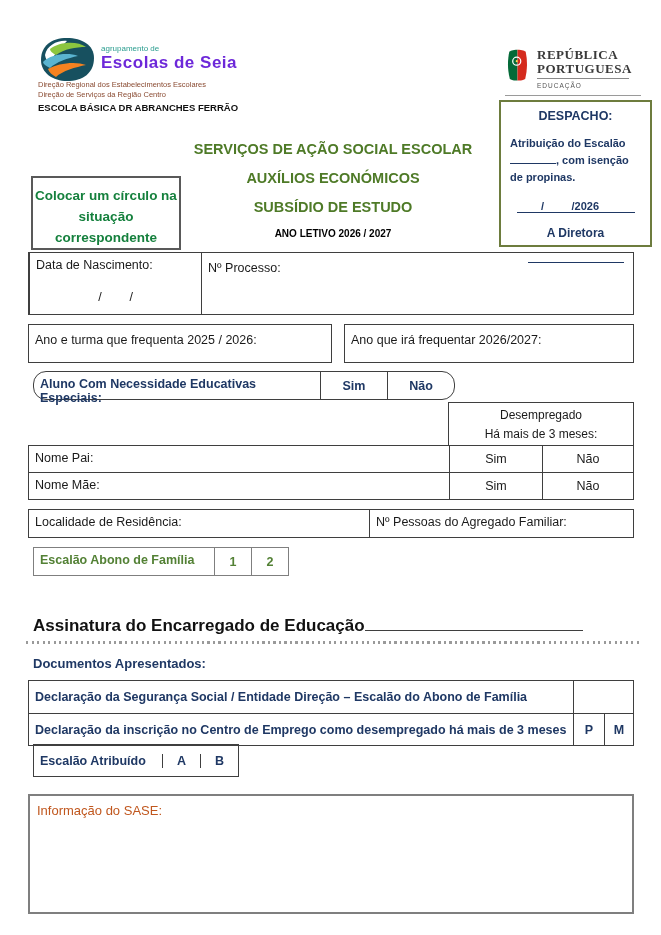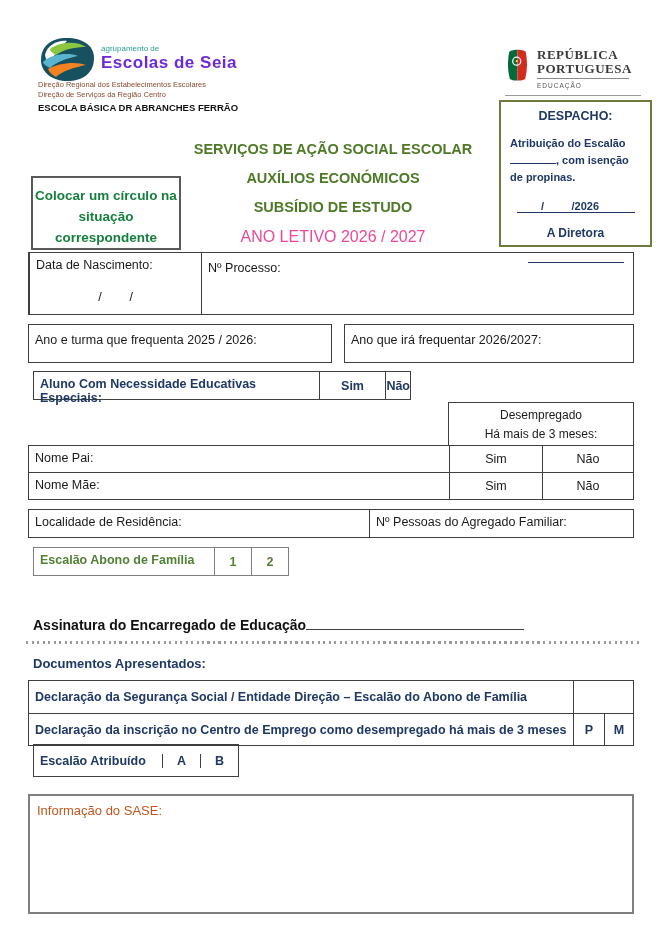--- a/index.html
+++ b/index.html
@@ -35,21 +35,21 @@
   .despacho .d-title { text-align: center; font-size: 12.5px; }
   .despacho .d-body  { font-size: 11px; margin-top: 12px; line-height: 17px; }
   .blank { display: inline-block; border-bottom: 1.5px solid #1f3864; height: 11px; vertical-align: baseline; }
   .d-date { margin: 14px auto 0; width: 118px; border-bottom: 1.5px solid #1f3864; font-size: 11px; text-align: left; }
   .d-signer { text-align: center; font-size: 12px; margin-top: 13px; }
   .d-sigline { margin: 22px auto 0; width: 96px; border-bottom: 1.5px solid #1f3864; height: 1px; }
 
   
   .title-block { text-align: center; }
   .title-green { color: #4e7a27; font-weight: bold; font-size: 14.5px; margin-bottom: 13px; }
-  .title-blue  { color: #ec4899; font-weight: normal; font-size: 16px; }
+  .title-blue  { color: #000000; font-weight: bold; font-size: 10px; }
 
   .instruction {
     border: 2px solid #595959;
     color: #15803d; font-weight: bold; font-size: 13.5px;
     text-align: center; line-height: 21px; padding-top: 7px;
   }
 
   
   .bdr   { border: 1.6px solid #3f3f3f; }
   .cell-label { font-size: 12.5px; color: #1a1a1a; }
@@ -59,21 +59,21 @@
   .pad { padding: 5px 6px; }
   .center { display:flex; align-items:center; justify-content:center; }
 
   .dkblue { color:#1f3864; font-weight:bold; }
   .green  { color:#538135; font-weight:bold; }
 
   .dotted-sep {
     height: 3px;
     background: repeating-linear-gradient(90deg, #9a9a9a 0 2px, transparent 2px 5.5px);
   }
-  .sig-label { font-size: 14px; font-weight: bold; color:#111; }
+  .sig-label { font-size: 17px; font-weight: bold; color:#111; }
   .sig-blank { display:inline-block; width: 218px; border-bottom: 1.6px solid #3f3f3f; height: 12px; }
 
   .doc-title { font-size: 13px; }
   .doc-text  { font-size: 12.5px; }
 
   .sase-box { border: 2px solid #7f7f7f; padding: 5px 7px; }
   .sase-label { color: #c0571e; font-weight: normal; font-size: 13px; }
 </style>
 </head>
 <body>
@@ -148,21 +148,21 @@
     </div>
   </div>
 
   <div class="abs bdr pad" style="left:28px; top:324px; width:304px; height:39px;">
     <span class="cell-label">Ano e turma que frequenta 2025 / 2026:</span>
   </div>
   <div class="abs bdr pad" style="left:344px; top:324px; width:290px; height:39px;">
     <span class="cell-label">Ano que irá frequentar 2026/2027:</span>
   </div>
 
-  <div class="abs bdr flexrow" style="left:33px; top:371px; width:378px; height:29px;">
+  <div class="abs bdr flexrow" style="left:33px; top:371px; width:422px; height:29px;border-radius:13px;">
     <div class="pad dkblue" style="width:286px; font-size:12.5px;">Aluno Com Necessidade Educativas Especiais:</div>
     <div class="vline-l center dkblue" style="width:67px; font-size:12.5px;">Sim</div>
     <div class="vline-l center dkblue" style="flex:1; font-size:12.5px;">Não</div>
   </div>
 
   <div class="abs" style="left:448px; top:402px; width:186px; height:43px; border:1.4px solid #3f3f3f; border-bottom:none; text-align:center; font-size:12px; line-height:19px; padding-top:3px;">
     <div>Desempregado</div>
     <div>Há mais de 3 meses:</div>
   </div>
   <div class="abs bdr" style="left:28px; top:445px; width:606px; height:55px;">

